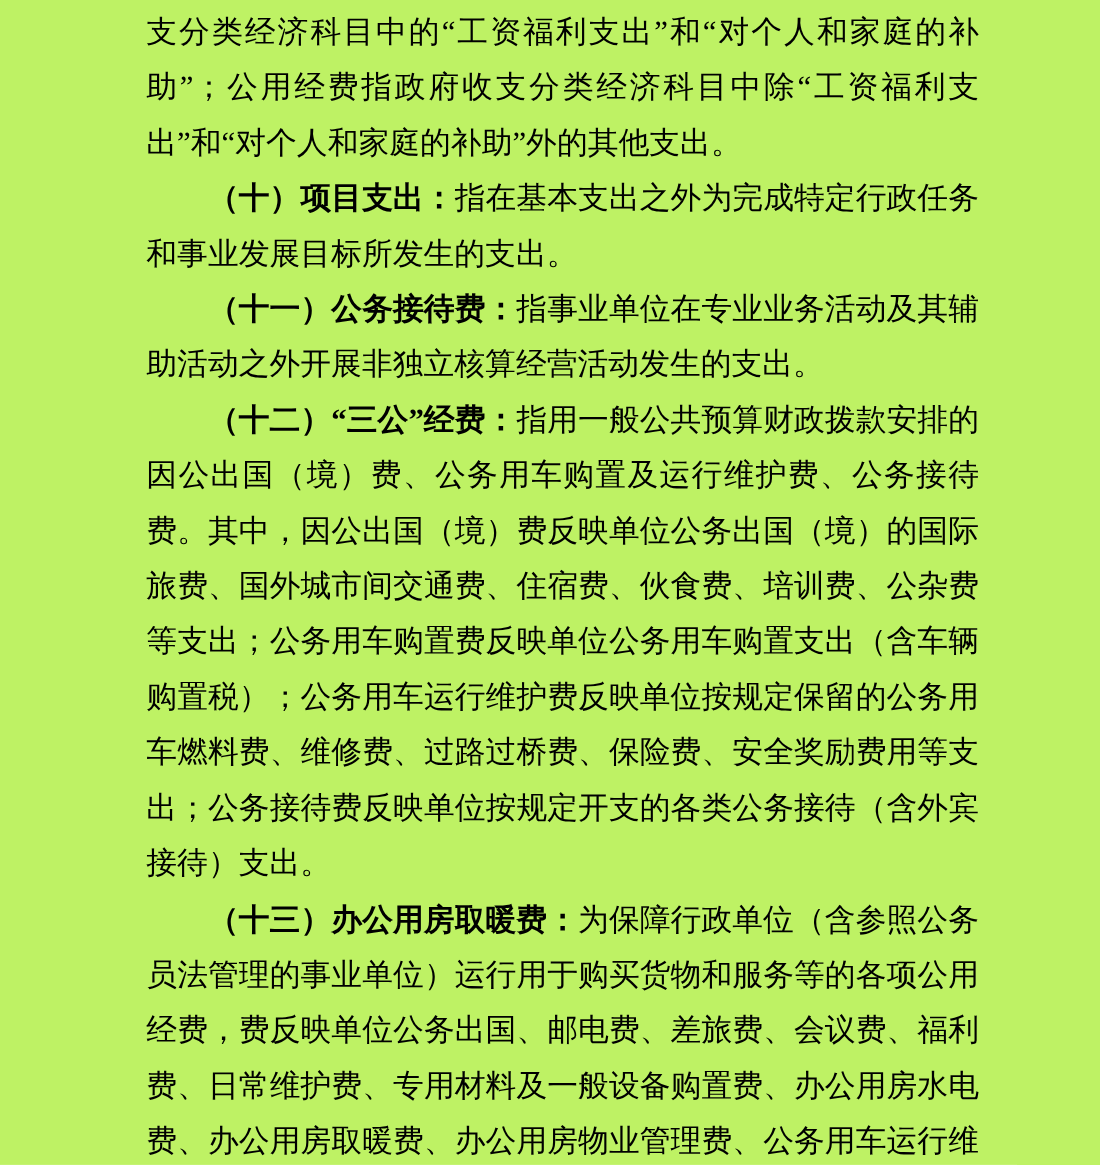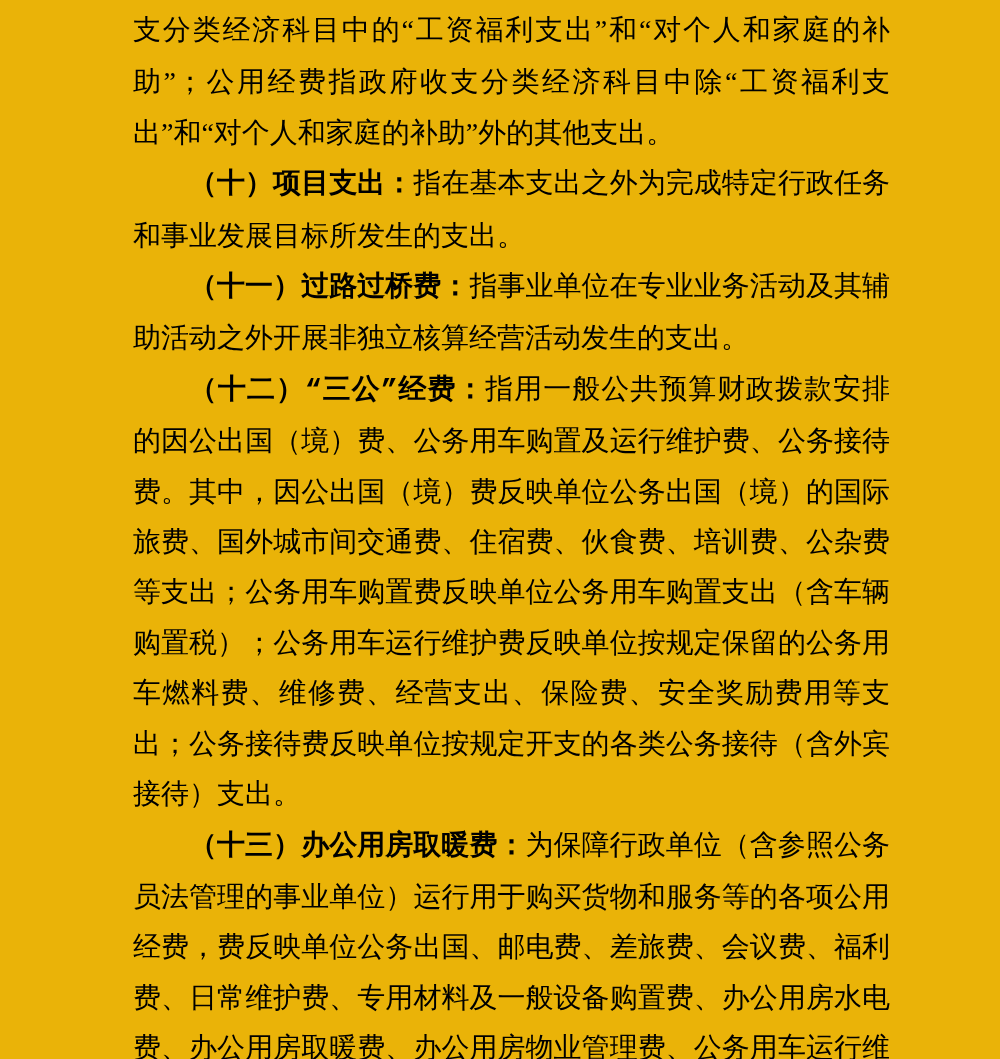--- a/index.html
+++ b/index.html
@@ -9,21 +9,21 @@
   }
   body {
     width: 1000px;
     height: 1059px;
     overflow: hidden;
     position: relative;
   }
   .page {
     position: absolute;
     inset: 0;
-    background: #eab308;
+    background: #bef264;
   }
   .text-block {
     position: absolute;
     left: 133px;
     top: 5px;
     width: 757px;
     font-family: "Liberation Serif", "DejaVu Serif", serif;
     font-size: 28px;
     line-height: 50.4px;
     color: #000000;
@@ -33,33 +33,32 @@
   }
   .para {
     margin: 0;
     padding: 0;
   }
   .para.indent {
     text-indent: 2em;
   }
   .lead {
     font-weight: bold;
-    font-family: Liberation Mono, monospace;
   }
 </style>
 </head>
 <body>
 
 <div class="page">
   <div class="text-block">
 
     <p class="para"><span class="lead"></span><span class="body-text">支分类经济科目中的“工资福利支出”和“对个人和家庭的补助”；公用经费指政府收支分类经济科目中除“工资福利支出”和“对个人和家庭的补助”外的其他支出。</span></p>
 
     <p class="para indent"><span class="lead">（十）项目支出：</span><span class="body-text">指在基本支出之外为完成特定行政任务和事业发展目标所发生的支出。</span></p>
 
-    <p class="para indent"><span class="lead">（十一）过路过桥费：</span><span class="body-text">指事业单位在专业业务活动及其辅助活动之外开展非独立核算经营活动发生的支出。</span></p>
+    <p class="para indent"><span class="lead">（十一）公务接待费：</span><span class="body-text">指事业单位在专业业务活动及其辅助活动之外开展非独立核算经营活动发生的支出。</span></p>
 
-    <p class="para indent"><span class="lead">（十二）“三公”经费：</span><span class="body-text">指用一般公共预算财政拨款安排的因公出国（境）费、公务用车购置及运行维护费、公务接待费。其中，因公出国（境）费反映单位公务出国（境）的国际旅费、国外城市间交通费、住宿费、伙食费、培训费、公杂费等支出；公务用车购置费反映单位公务用车购置支出（含车辆购置税）；公务用车运行维护费反映单位按规定保留的公务用车燃料费、维修费、经营支出、保险费、安全奖励费用等支出；公务接待费反映单位按规定开支的各类公务接待（含外宾接待）支出。</span></p>
+    <p class="para indent"><span class="lead">（十二）“三公”经费：</span><span class="body-text">指用一般公共预算财政拨款安排的因公出国（境）费、公务用车购置及运行维护费、公务接待费。其中，因公出国（境）费反映单位公务出国（境）的国际旅费、国外城市间交通费、住宿费、伙食费、培训费、公杂费等支出；公务用车购置费反映单位公务用车购置支出（含车辆购置税）；公务用车运行维护费反映单位按规定保留的公务用车燃料费、维修费、过路过桥费、保险费、安全奖励费用等支出；公务接待费反映单位按规定开支的各类公务接待（含外宾接待）支出。</span></p>
 
     <p class="para indent"><span class="lead">（十三）办公用房取暖费：</span><span class="body-text">为保障行政单位（含参照公务员法管理的事业单位）运行用于购买货物和服务等的各项公用经费，费反映单位公务出国、邮电费、差旅费、会议费、福利费、日常维护费、专用材料及一般设备购置费、办公用房水电费、办公用房取暖费、办公用房物业管理费、公务用车运行维护费</span></p>
 
   </div>
 </div>
 
 </body></html>

